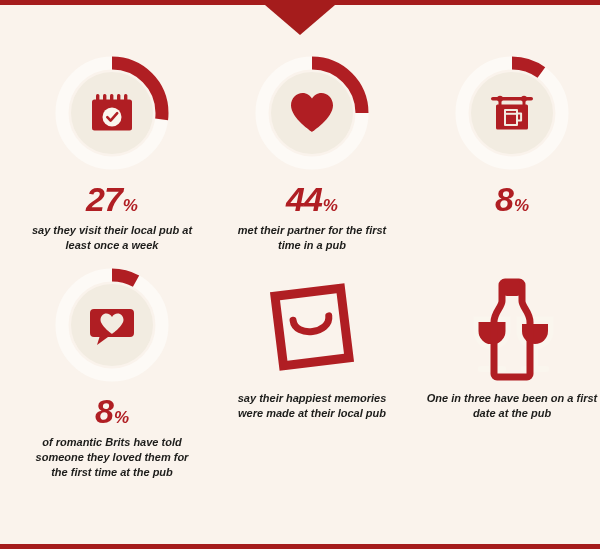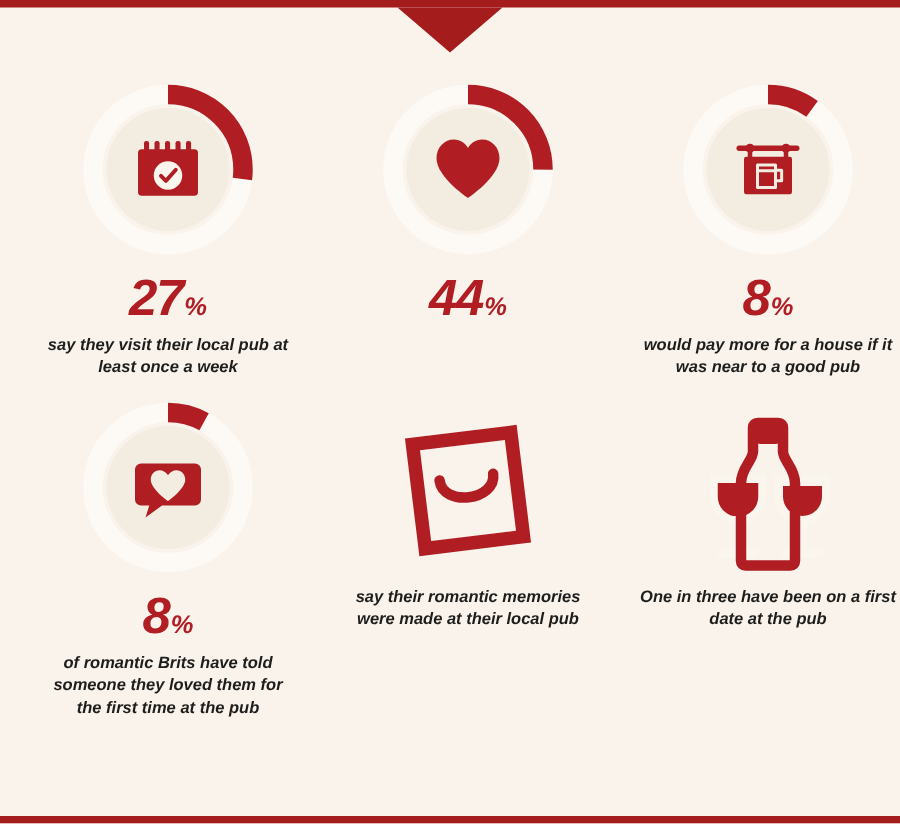--- a/index.html
+++ b/index.html
@@ -146,20 +146,21 @@
           <svg width="52" height="52" viewBox="0 0 52 52">
             <path d="M26 45 C26 45 5 31 5 18.5 C5 11 10.5 6 16.5 6 C21 6 24.3 8.6 26 11.6
                      C27.7 8.6 31 6 35.5 6 C41.5 6 47 11 47 18.5 C47 31 26 45 26 45 Z" fill="#b01e23"></path>
           </svg>
         </div>
       </div>
       <div class="stat">
         <span class="num">44</span>
           <span class="unit">%</span>
       </div>
+      <div class="caption">met their partner for the first time in a pub</div>
     </div>
 
     <div class="cell">
       <div class="donut">
         <svg width="114" height="114" viewBox="0 0 114 114">
           <circle cx="57" cy="57" r="50" fill="none" stroke="#fdfaf6" stroke-width="13"></circle>
           <circle cx="57" cy="57" r="41" fill="#f2ece1"></circle>
           <circle cx="57" cy="57" r="50" fill="none" stroke="#b01e23" stroke-width="13" stroke-dasharray="31.4 282.7" transform="rotate(-90 57 57)"></circle>
         </svg>
         <div class="icon-wrap">
@@ -177,21 +178,20 @@
               <path d="M32.5 26.5 h3.6 v7 h-3.6"></path>
               <path d="M20 26.8 h12"></path>
             </g>
           </svg>
         </div>
       </div>
       <div class="stat">
         <span class="num">8</span>
           <span class="unit">%</span>
       </div>
-      <div class="caption">would pay more for a house if it was near to a good pub</div>
     </div>
 
     <div class="cell">
       <div class="donut">
         <svg width="114" height="114" viewBox="0 0 114 114">
           <circle cx="57" cy="57" r="50" fill="none" stroke="#fdfaf6" stroke-width="13"></circle>
           <circle cx="57" cy="57" r="41" fill="#f2ece1"></circle>
           <circle cx="57" cy="57" r="50" fill="none" stroke="#b01e23" stroke-width="13" stroke-dasharray="25.1 289.0" transform="rotate(-90 57 57)"></circle>
         </svg>
         <div class="icon-wrap">
@@ -213,21 +213,21 @@
 
     <div class="cell">
       <div class="plainicon">
         <svg width="106" height="106" viewBox="0 0 106 106">
           <g transform="rotate(-7 53 53)">
             <rect x="20" y="18" width="66" height="70" fill="none" stroke="#b01e23" stroke-width="9"></rect>
             <path d="M35 44 C35 62 71 62 71 44" fill="none" stroke="#b01e23" stroke-width="7" stroke-linecap="round"></path>
           </g>
         </svg>
       </div>
-      <div class="caption">say their romantic memories were made at their local pub</div>
+      <div class="caption">say their happiest memories were made at their local pub</div>
     </div>
 
     <div class="cell">
       <div class="plainicon">
         <svg width="130" height="110" viewBox="0 0 130 110">
 
           <g>
             <path d="M30 50 h30 v9 a15 15 0 0 1 -30 0 z" fill="#b01e23"></path>
             <path d="M30 50 h30 v9 a15 15 0 0 1 -30 0 z M45 74 v20 M33 96 h24" fill="none" stroke="#faf3ec" stroke-width="0"></path>
             <path d="M29 47 h32 v12 a16 16 0 0 1 -32 0 z" fill="none" stroke="#faf6ee" stroke-width="5"></path>

